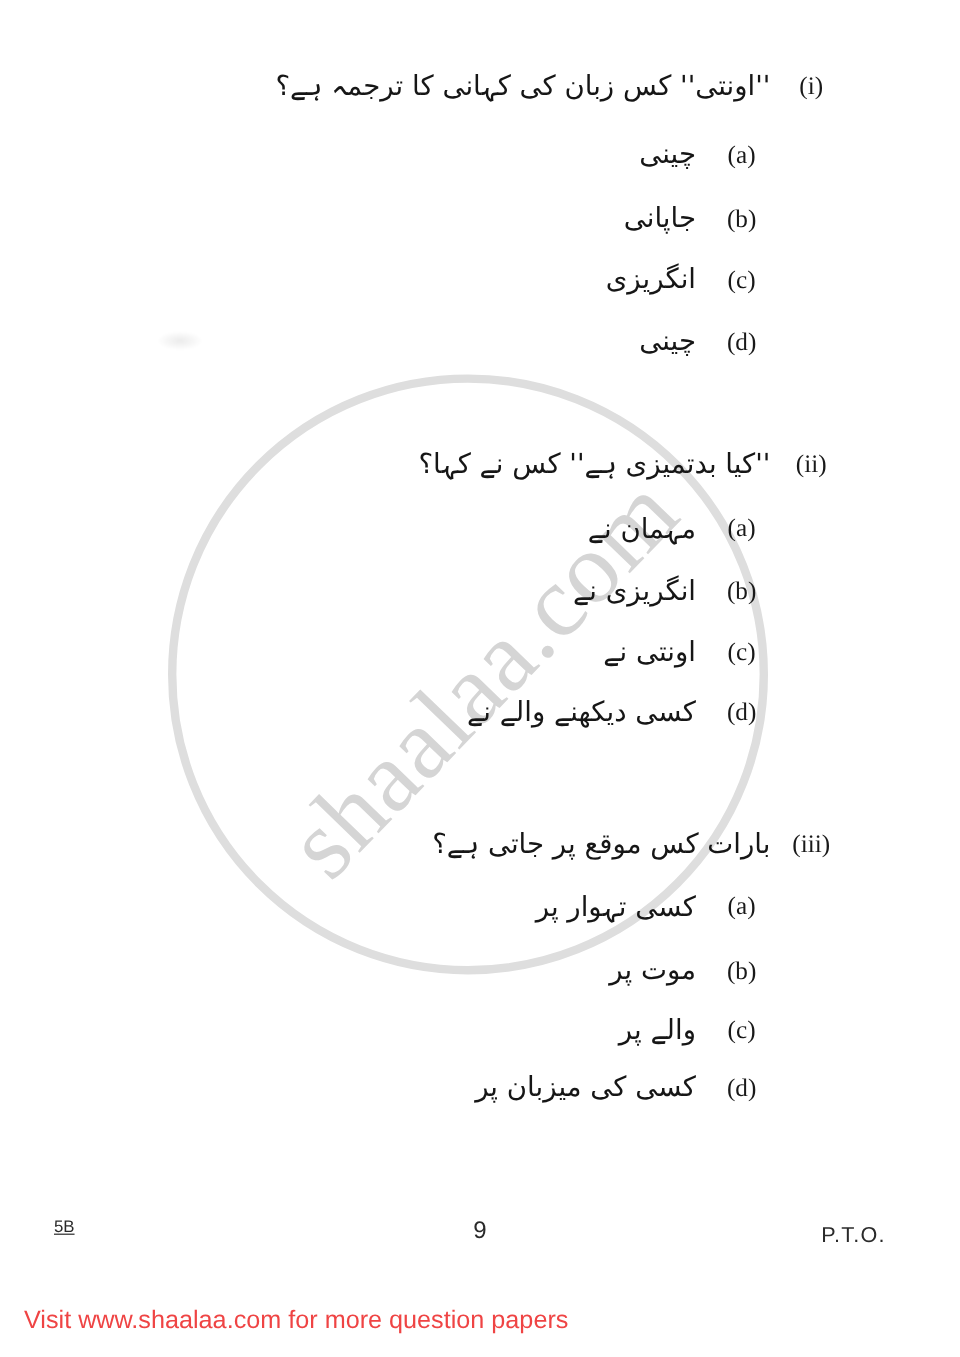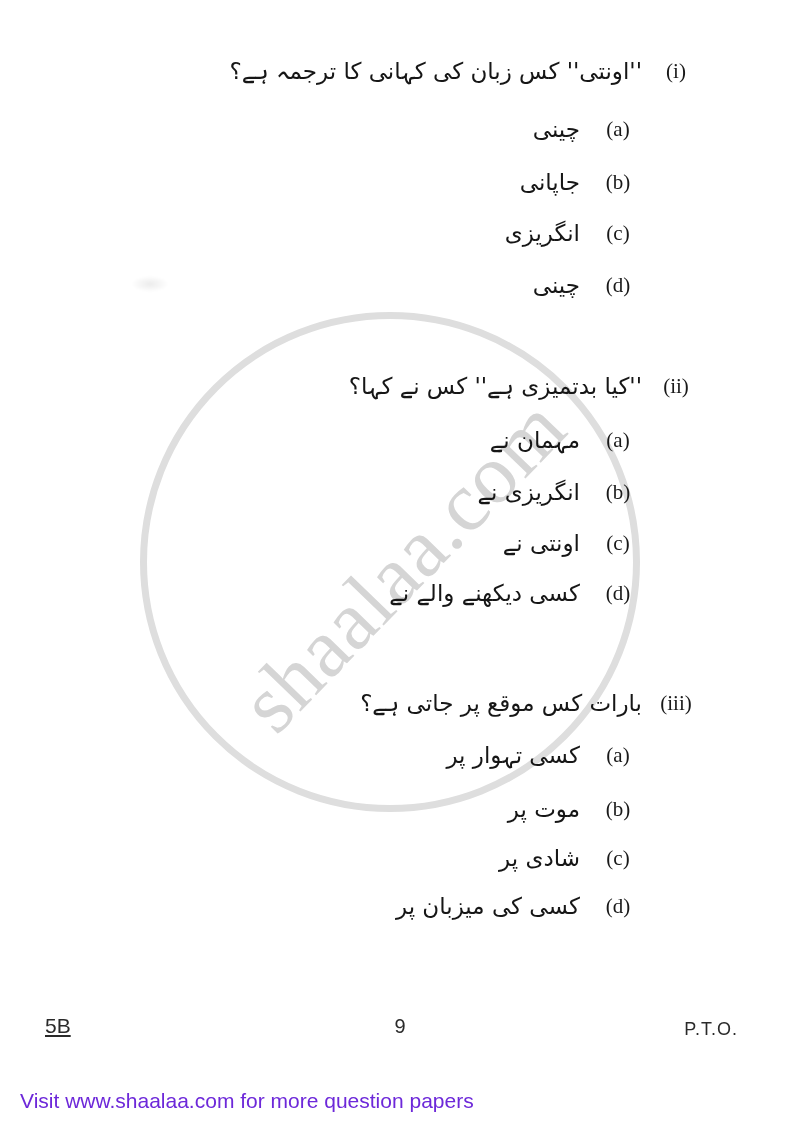--- a/index.html
+++ b/index.html
@@ -73,24 +73,24 @@
   #q2o3 { top:523px; }
   #q2o4 { top:573px; }
 
   #q3   { top:683px; }
   #q3o1 { top:735px; }
   #q3o2 { top:789px; }
   #q3o3 { top:838px; }
   #q3o4 { top:886px; }
 
   
-  .footer-left  { position:absolute; left:45px;  top:1014px; font-size:21px; color:#2a2a2a;text-decoration:underline; }
+  .footer-left  { position:absolute; left:45px;  top:1014px; font-size:14px; color:#2a2a2a;text-decoration:underline; }
   .footer-center{ position:absolute; left:0; right:0; top:1015px; text-align:center; font-size:20px; color:#2a2a2a; }
   .footer-right { position:absolute; right:62px; top:1019px; font-size:18px; letter-spacing:1px; color:#2a2a2a; }
-  .banner       { position:absolute; left:20px;  top:1089px; font-size:21px; color:#6d28d9; }
+  .banner       { position:absolute; left:20px;  top:1089px; font-size:21px; color:#ef4444; }
 </style>
 </head>
 <body>
 
 <div class="page">
 
   <div class="wm-circle"></div>
   <div class="wm-text">shaalaa.com</div>
   <div class="smudge"></div>
 
@@ -143,21 +143,21 @@
   <div class="q-row option" id="q3o1">
     <span class="marker o-marker">(a)</span>
     <span class="urdu" lang="ur" dir="rtl">کسی تہوار پر</span>
   </div>
   <div class="q-row option" id="q3o2">
     <span class="marker o-marker">(b)</span>
     <span class="urdu" lang="ur" dir="rtl">موت پر</span>
   </div>
   <div class="q-row option" id="q3o3">
     <span class="marker o-marker">(c)</span>
-    <span class="urdu" lang="ur" dir="rtl">شادی پر</span>
+    <span class="urdu" lang="ur" dir="rtl">والے پر</span>
   </div>
   <div class="q-row option" id="q3o4">
     <span class="marker o-marker">(d)</span>
     <span class="urdu" lang="ur" dir="rtl">کسی کی میزبان پر</span>
   </div>
 
   <div class="footer-left">5B</div>
   <div class="footer-center">9</div>
   <div class="footer-right">P.T.O.</div>
   <div class="banner">Visit www.shaalaa.com for more question papers</div>

